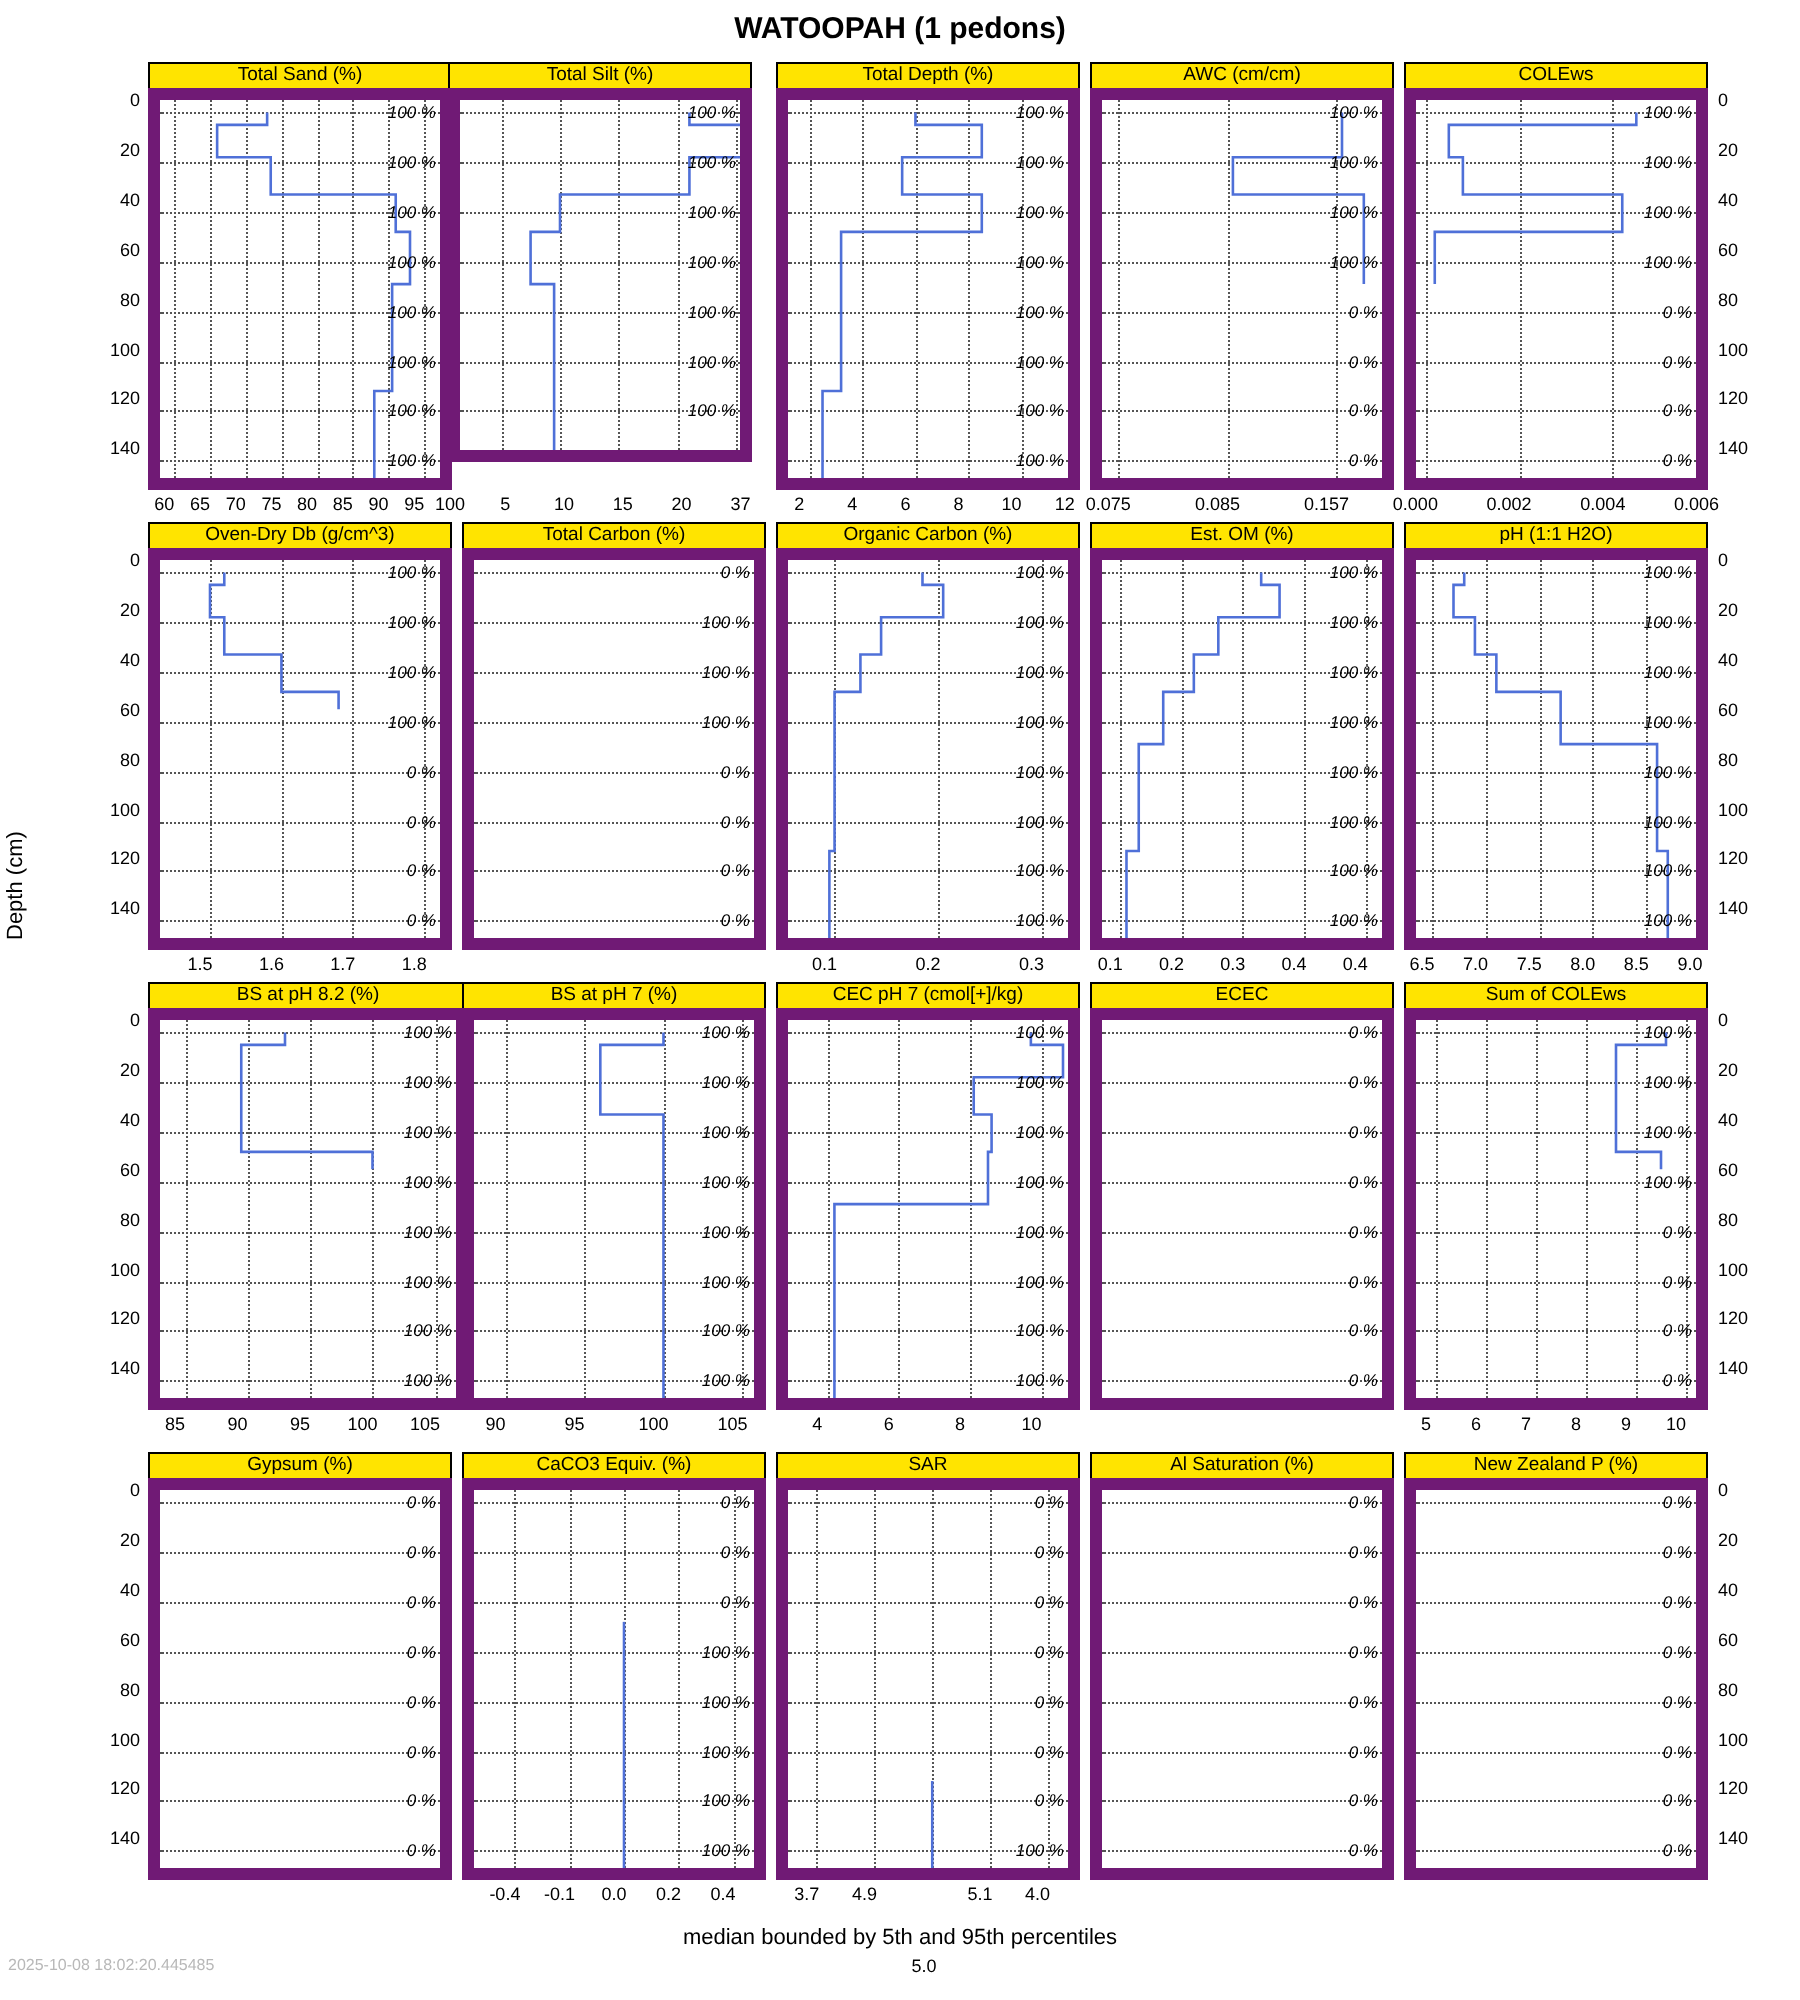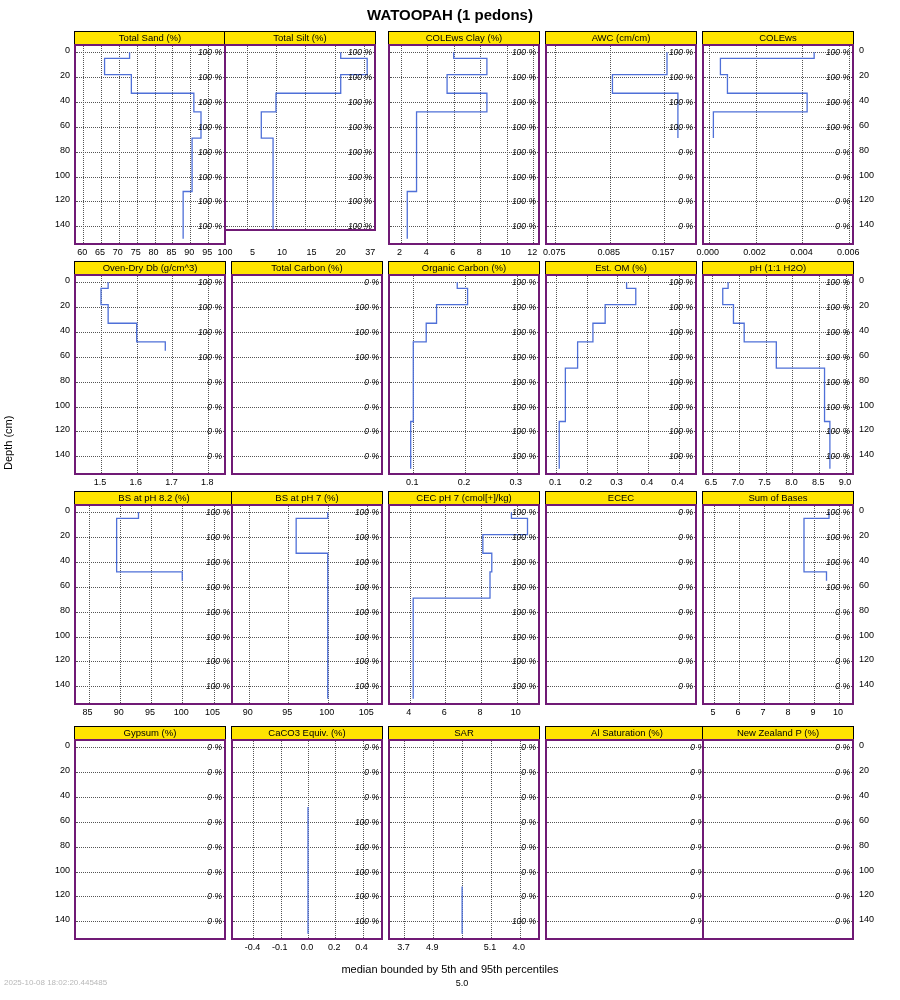--- a/index.html
+++ b/index.html
@@ -22,21 +22,21 @@
   .panel{position:absolute;top:0;}
   .strip{
     position:absolute;left:0;right:0;top:0;height:14px;
     background:#ffe400;border:1px solid #000;
     box-sizing:border-box;
     font-size:9.5px;text-align:center;line-height:12px;
     white-space:nowrap;overflow:hidden;
   }
   .plotbox{
     position:absolute;left:0;right:0;top:13px;bottom:0;
-    border:2px solid #701a75;box-sizing:border-box;
+    border:6px solid #701a75;box-sizing:border-box;
     background:#ffffff;overflow:hidden;
   }
   .gl{position:absolute;border:0;}
   .gl.v{top:0;bottom:0;width:0;border-left:1px dotted #555;}
   .gl.h{left:0;right:0;height:0;border-top:1px dotted #555;}
   svg.series{position:absolute;left:0;top:0;overflow:visible;}
   .pct{
     position:absolute;right:2px;font-size:8.5px;font-style:italic;
     text-align:right;white-space:nowrap;color:#000;
   }
@@ -137,21 +137,21 @@
           <div class="pct" style="top: 150.469px;">100 %</div>
           <div class="pct" style="top: 175.344px;">100 %</div>
         </div>
       </div>
       <div class="xlab" style="left: 232.588px; width: 40px; top: 216px;">5</div>
       <div class="xlab" style="left: 262px; width: 40px; top: 216px;">10</div>
       <div class="xlab" style="left: 291.412px; width: 40px; top: 216px;">15</div>
       <div class="xlab" style="left: 320.824px; width: 40px; top: 216px;">20</div>
       <div class="xlab" style="left: 350.235px; width: 40px; top: 216px;">37</div>
       <div class="panel" style="left: 388px; width: 152px; height: 214px;">
-        <div class="strip">COLEws Clay (%)</div>
+        <div class="strip">Total Depth (%)</div>
         <div class="plotbox">
           <div class="gl h" style="top: 6.21875px;"></div>
           <div class="gl h" style="top: 31.0938px;"></div>
           <div class="gl h" style="top: 55.9688px;"></div>
           <div class="gl h" style="top: 80.8438px;"></div>
           <div class="gl h" style="top: 105.719px;"></div>
           <div class="gl h" style="top: 130.594px;"></div>
           <div class="gl h" style="top: 155.469px;"></div>
           <div class="gl h" style="top: 180.344px;"></div>
           <div class="gl v" style="left: 10.6195px;"></div>
@@ -543,21 +543,21 @@
           <div class="pct" style="top: 26.0938px;">0 %</div>
           <div class="pct" style="top: 50.9688px;">0 %</div>
           <div class="pct" style="top: 75.8438px;">0 %</div>
           <div class="pct" style="top: 100.719px;">0 %</div>
           <div class="pct" style="top: 125.594px;">0 %</div>
           <div class="pct" style="top: 150.469px;">0 %</div>
           <div class="pct" style="top: 175.344px;">0 %</div>
         </div>
       </div>
       <div class="panel" style="left: 702px; width: 152px; height: 214px;">
-        <div class="strip">Sum of Bases</div>
+        <div class="strip">Sum of COLEws</div>
         <div class="plotbox">
           <div class="gl h" style="top: 6.21875px;"></div>
           <div class="gl h" style="top: 31.0938px;"></div>
           <div class="gl h" style="top: 55.9688px;"></div>
           <div class="gl h" style="top: 80.8438px;"></div>
           <div class="gl h" style="top: 105.719px;"></div>
           <div class="gl h" style="top: 130.594px;"></div>
           <div class="gl h" style="top: 155.469px;"></div>
           <div class="gl h" style="top: 180.344px;"></div>
           <div class="gl v" style="left: 10px;"></div>
@@ -685,21 +685,21 @@
           <div class="pct" style="top: 125.594px;">0 %</div>
           <div class="pct" style="top: 150.469px;">0 %</div>
           <div class="pct" style="top: 175.344px;">100 %</div>
         </div>
       </div>
       <div class="xlab" style="left: 383.423px; width: 40px; top: 216px;">3.7</div>
       <div class="xlab" style="left: 412.269px; width: 40px; top: 216px;">4.9</div>
       <div class="xlab" style="left: 442px; width: 40px; top: 216px; margin-top: 36px;">5.0</div>
       <div class="xlab" style="left: 469.962px; width: 40px; top: 216px;">5.1</div>
       <div class="xlab" style="left: 498.808px; width: 40px; top: 216px;">4.0</div>
-      <div class="panel" style="left: 545px; width: 152px; height: 214px; padding-left: 12px;">
+      <div class="panel" style="left: 545px; width: 152px; height: 214px;">
         <div class="strip">Al Saturation (%)</div>
         <div class="plotbox">
           <div class="gl h" style="top: 6.21875px;"></div>
           <div class="gl h" style="top: 31.0938px;"></div>
           <div class="gl h" style="top: 55.9688px;"></div>
           <div class="gl h" style="top: 80.8438px;"></div>
           <div class="gl h" style="top: 105.719px;"></div>
           <div class="gl h" style="top: 130.594px;"></div>
           <div class="gl h" style="top: 155.469px;"></div>
           <div class="gl h" style="top: 180.344px;"></div>

